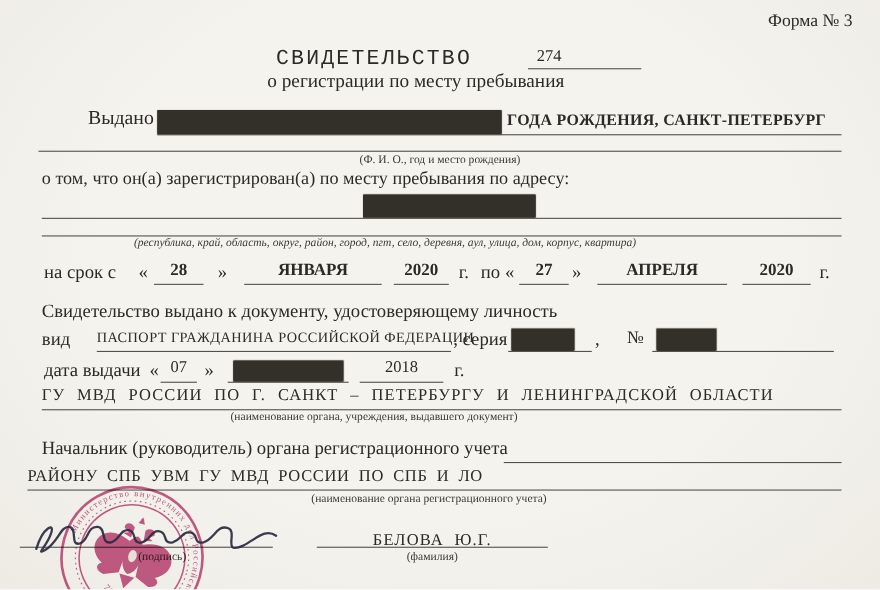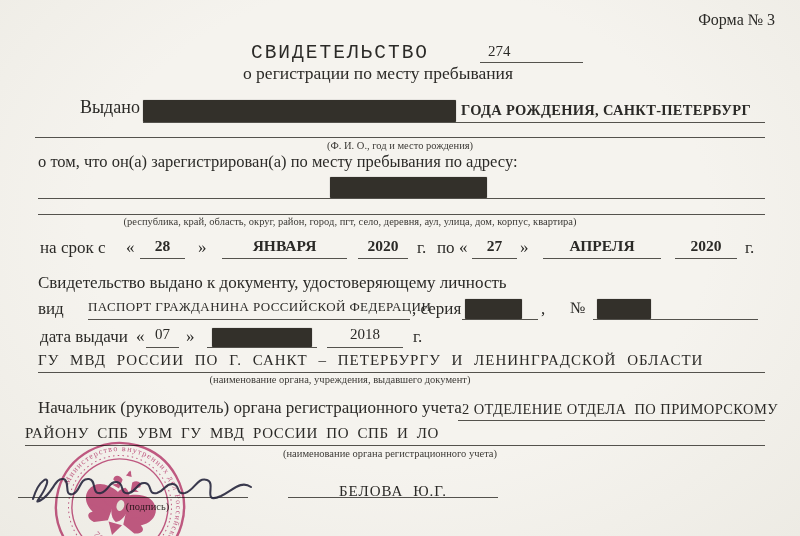--- a/index.html
+++ b/index.html
@@ -40,21 +40,21 @@
   <div class="red" style="top:100px;left:143px;width:313px;height:22px;"></div>
   <div class="t b" style="top:102px;left:461px;font-size:14.5px;letter-spacing:.3px;">ГОДА РОЖДЕНИЯ, САНКТ-ПЕТЕРБУРГ</div>
   <div class="rule" style="top:122px;left:143px;width:622px;"></div>
   <div class="rule" style="top:137px;left:35px;width:730px;"></div>
   <div class="cap" style="top:140px;left:0;width:800px;">(Ф. И. О., год и место рождения)</div>
 
   <div class="t" style="top:153px;left:38px;font-size:16.5px;">о том, что он(а) зарегистрирован(а) по месту пребывания по адресу:</div>
   <div class="red" style="top:177px;left:330px;width:157px;height:21px;"></div>
   <div class="rule" style="top:198px;left:38px;width:727px;"></div>
   <div class="rule" style="top:214px;left:38px;width:727px;"></div>
-  <div class="cap" style="top:216px;left:0;width:700px;">(республика, край, область, округ, район, город, пгт, село, деревня, аул, улица, дом, корпус, квартира)</div>
+  <div class="cap" style="top:216px;left:0;width:700px;font-style:italic;">(республика, край, область, округ, район, город, пгт, село, деревня, аул, улица, дом, корпус, квартира)</div>
 
   <div class="t" style="top:238px;left:40px;">на срок с</div>
   <div class="t" style="top:238px;left:126px;">«</div>
   <div class="seg b val" style="top:237px;left:140px;width:45px;height:21px;">28</div>
   <div class="t" style="top:238px;left:198px;">»</div>
   <div class="seg b val" style="top:237px;left:222px;width:125px;height:21px;">ЯНВАРЯ</div>
   <div class="seg b val" style="top:237px;left:358px;width:50px;height:21px;">2020</div>
   <div class="t" style="top:238px;left:417px;">г.</div>
   <div class="t" style="top:238px;left:437px;">по</div>
   <div class="t" style="top:238px;left:459px;">«</div>
@@ -82,30 +82,30 @@
   <div class="red" style="top:328px;left:212px;width:100px;height:19px;"></div>
   <div class="rule" style="top:347px;left:207px;width:110px;"></div>
   <div class="seg" style="top:326px;left:327px;width:76px;height:21px;font-size:15px;">2018</div>
   <div class="t" style="top:327px;left:413px;">г.</div>
 
   <div class="t" style="top:352px;left:38px;font-size:15px;letter-spacing:1px;word-spacing:6px;">ГУ МВД РОССИИ ПО Г. САНКТ – ПЕТЕРБУРГУ И ЛЕНИНГРАДСКОЙ ОБЛАСТИ</div>
   <div class="rule" style="top:372px;left:38px;width:727px;"></div>
   <div class="cap" style="top:374px;left:35px;width:610px;">(наименование органа, учреждения, выдавшего документ)</div>
 
   <div class="t" style="top:398px;left:38px;">Начальник (руководитель) органа регистрационного учета</div>
-  <div class="t u14" style="top:401px;left:462px;">2 ОТДЕЛЕНИЕ ОТДЕЛА  ПО ПРИМОРСКОМУ</div>
   <div class="rule" style="top:420px;left:458px;width:307px;"></div>
   <div class="t" style="top:425px;left:25px;font-size:15px;letter-spacing:.6px;word-spacing:4px;">РАЙОНУ СПБ УВМ ГУ МВД РОССИИ ПО СПБ И ЛО</div>
   <div class="rule" style="top:445px;left:25px;width:740px;"></div>
   <div class="cap" style="top:448px;left:90px;width:600px;">(наименование органа регистрационного учета)</div>
 
   <div class="rule" style="top:497px;left:18px;width:230px;"></div>
   <div class="cap" style="top:501px;left:95px;width:105px;">(подпись)</div>
   <div class="t" style="top:483px;left:288px;width:210px;text-align:center;font-size:15px;letter-spacing:1px;word-spacing:5px;">БЕЛОВА Ю.Г.</div>
   <div class="rule" style="top:497px;left:288px;width:210px;"></div>
+  <div class="cap" style="top:501px;left:288px;width:210px;">(фамилия)</div>
 
   <svg class="abs stamp" style="top:432px;left:45px;z-index:3;" width="150" height="150" viewBox="0 0 150 150">
     <defs>
       <path id="ringPath" d="M 19 75 A 56 56 0 1 1 131 75 A 56 56 0 1 1 19 75"></path>
       <path id="numPath" d="M 48 88 A 27 27 0 0 0 102 88"></path>
     </defs>
     <g transform="rotate(16,75,75)" fill="none" stroke="#c2487c" opacity="0.88">
       <circle cx="75" cy="75" r="64" stroke-width="2.4"></circle>
       <circle cx="75" cy="75" r="51.5" stroke-width="1" stroke-dasharray="1.5 3.2"></circle>
       <circle cx="75" cy="75" r="48" stroke-width="1.4"></circle>

